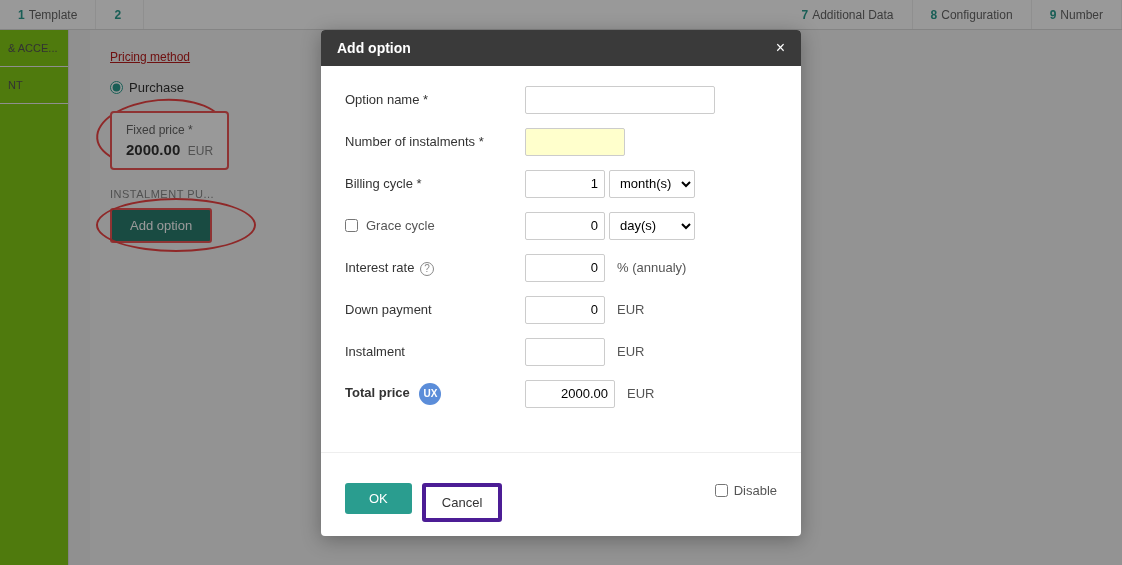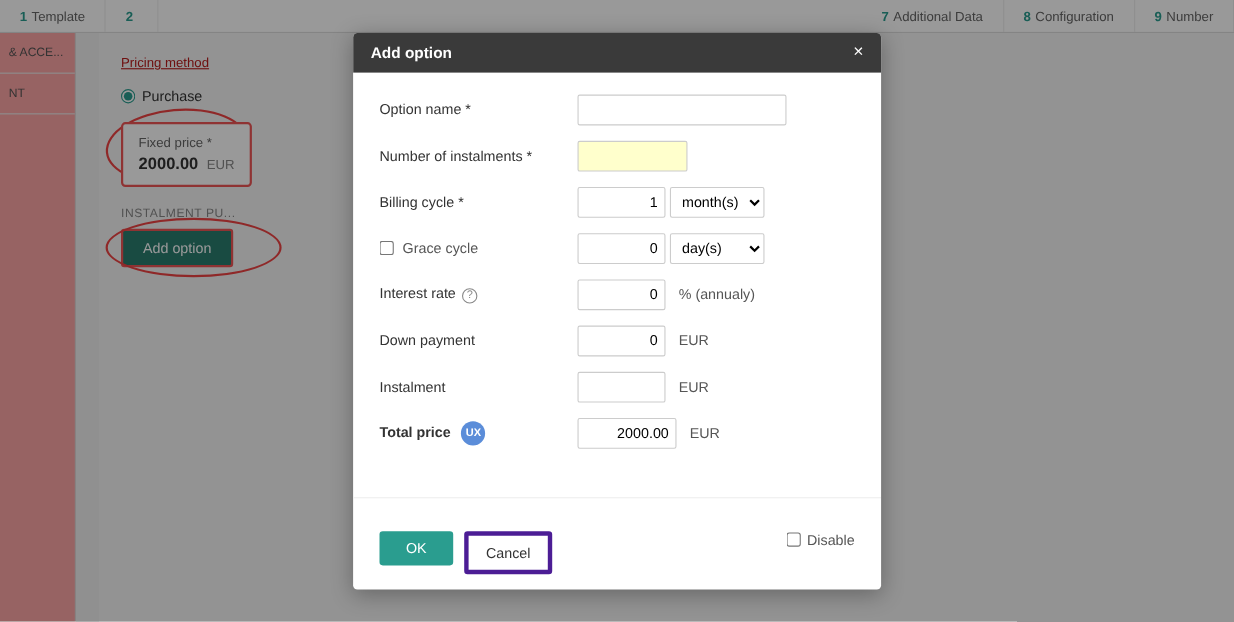--- a/index.html
+++ b/index.html
@@ -39,21 +39,21 @@
       margin-right: 4px;
       font-weight: bold;
     }
 
     
     .sidebar {
       position: absolute;
       top: 30px; left: 0;
       width: 69px;
       height: calc(100% - 30px);
-      background: #fca5a5;
+      background: #84cc16;
       border-right: 1px solid #ddd;
     }
     .sidebar-item {
       padding: 12px 8px;
       font-size: 11px;
       color: #555;
       border-bottom: 1px solid #eee;
       cursor: pointer;
     }
 

